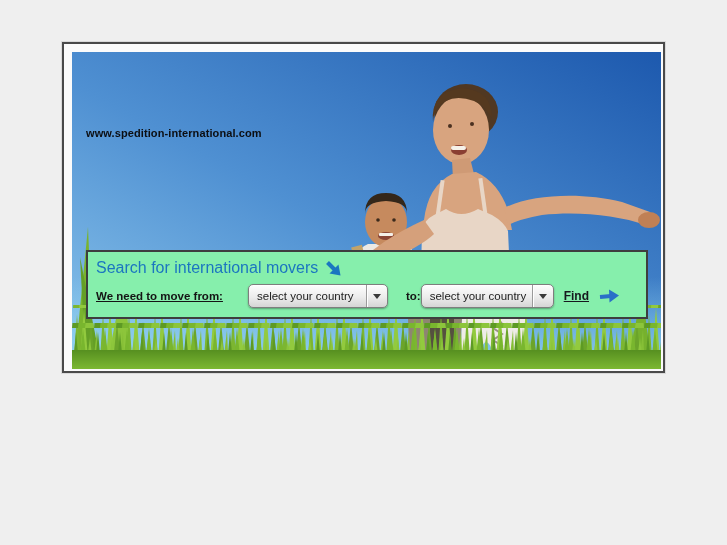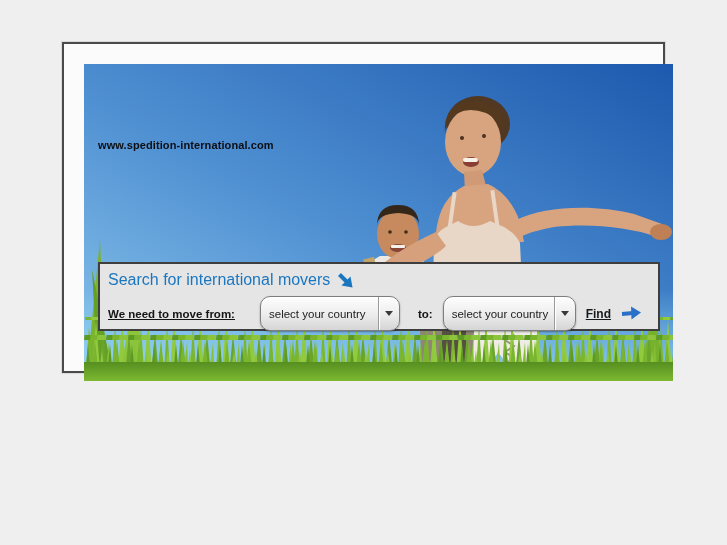--- a/index.html
+++ b/index.html
@@ -8,55 +8,55 @@
     background:#efefef;
     font-family:"Liberation Sans", sans-serif;
     position:relative;
     overflow:hidden;
   }
   .hero-frame {
     position:absolute; left:62px; top:42px;
     width:603px; height:331px;
     border:2px solid #4a4a4a;
     background:#fbfbfb;
-    padding:20px;
+    padding:8px;
     box-shadow:0 0 0 1px #d9d9d9;
   }
   .hero-photo-wrap {
     position:relative; width:589px; height:317px; overflow:hidden;
   }
   .hero-photo-wrap svg { display:block; }
   .branding {
     position:absolute; left:14px; top:73px;
     font-size:11px; line-height:16px; font-weight:bold;
     color:#0c0e12; letter-spacing:0.1px;
   }
   .search-panel {
     position:absolute; left:14px; top:198px;
     width:562px; height:69px;
-    background:#e5e5e5;
+    background:#86efac;
     border:2px solid #3e3e3e;
   }
   .search-title {
     margin:7px 0 0 8px;
     font-size:16px; color:#1b76c0;
     display:flex; align-items:center; gap:7px;
     white-space:nowrap;
   }
   .search-row {
     margin:7px 8px 0 8px;
     display:flex; align-items:center;
     font-size:11.5px; font-weight:bold; color:#141414;
     white-space:nowrap;
   }
   .lbl-from { width:152px;text-decoration:underline; }
-  .lbl-to { margin-left:18px; margin-right:10px; }
+  .lbl-to { margin-left:18px; }
   .country-select {
-    height:35px; display:flex; align-items:stretch;
-    border:1px solid #7e7e7e; border-radius:10px;
+    height:24px; display:flex; align-items:stretch;
+    border:1px solid #7e7e7e; border-radius:5px;
     background:linear-gradient(#fefefe, #ececec 55%, #d5d5d5);
     box-shadow:inset 0 1px 0 #ffffff, 0 1px 2px rgba(0,0,0,0.35);
     cursor:pointer; overflow:hidden;
   }
   .sel-from { width:140px; }
   .sel-to { width:133px; }
   .country-select .sel-value {
     flex:1; display:flex; align-items:center;
     padding:0 8px; font-size:11.5px; font-weight:normal; color:#222222;
     overflow:hidden;

